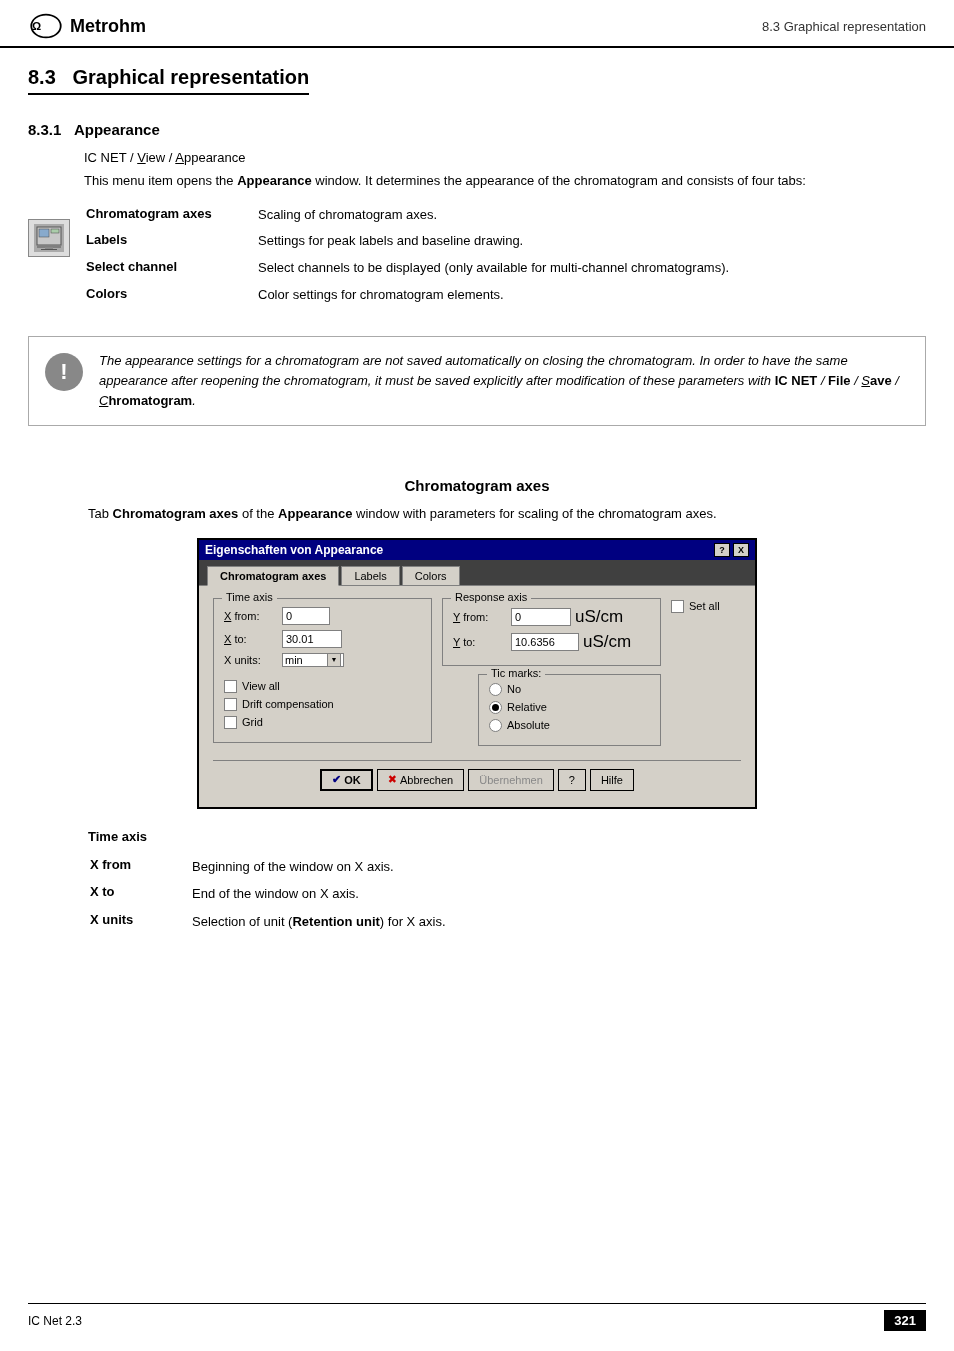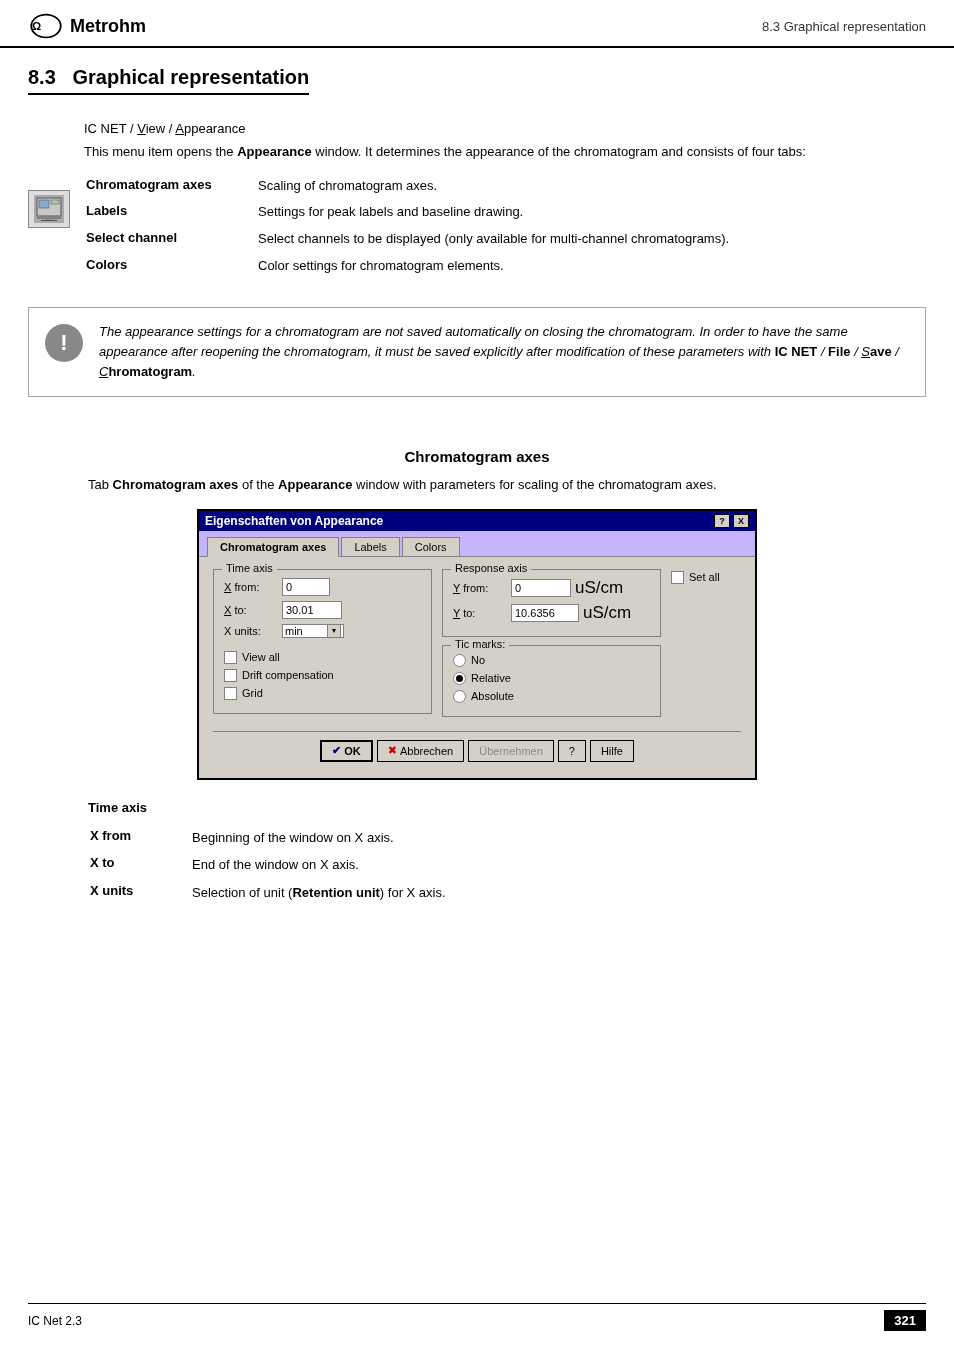--- a/index.html
+++ b/index.html
@@ -162,21 +162,21 @@
     .subsection-desc {
       font-size: 13px;
       line-height: 1.5;
       margin-bottom: 14px;
       text-align: left;
     }
 
     
     .win-dialog {
       border: 2px solid #000;
-      background: #c4b5fd;
+      background: #404040;
       width: 560px;
       margin: 0 auto 20px auto;
       font-family: "Tahoma", Arial, sans-serif;
       font-size: 11px;
     }
     .win-titlebar {
       background: #000080;
       color: #fff;
       padding: 3px 6px;
       display: flex;
@@ -455,20 +455,25 @@
 </div>
 
 <div class="content">
 
   <div style="margin-bottom:10px;">
     <span class="section-main-title">
       <span>8.3</span>&nbsp;&nbsp;&nbsp;<span>Graphical representation</span>
     </span>
   </div>
 
+  <div style="margin-bottom:12px;">
+    <span class="section-sub-title">
+      <span>8.3.1</span>&nbsp;&nbsp;&nbsp;<span>Appearance</span>
+    </span>
+  </div>
 
   <div class="menu-path-row">
     <div class="menu-icon-box">
       <div class="menu-icon-inner">
         <svg width="28" height="26" viewBox="0 0 28 26" xmlns="http://www.w3.org/2000/svg">
           <rect x="2" y="2" width="24" height="18" fill="#c8c8c8" stroke="#555" stroke-width="1"></rect>
           <rect x="4" y="4" width="10" height="8" fill="#88aacc" stroke="#444" stroke-width="0.5"></rect>
           <rect x="16" y="4" width="8" height="4" fill="#aaccaa" stroke="#444" stroke-width="0.5"></rect>
           <line x1="2" y1="22" x2="26" y2="22" stroke="#555" stroke-width="1"></line>
           <rect x="10" y="22" width="8" height="3" fill="#888"></rect>
@@ -592,21 +597,21 @@
                 <span class="form-unit">uS/cm</span>
               </div>
 
               <div class="form-row">
                 <span class="form-label"><span class="underline">Y</span> to:</span>
                 <input class="form-input form-input-wide" value="10.6356" type="text" style="width: 68px;">
                 <span class="form-unit">uS/cm</span>
               </div>
             </div>
 
-            <div class="win-groupbox" style="margin-top:6px;">
+            <div class="win-groupbox" style="margin-top:6px;margin-left:36px;">
               <span class="win-groupbox-title">Tic marks:</span>
 
               <div class="form-radio-row">
                 <div class="win-radio"></div>
                 <span><span class="underline">N</span>o</span>
               </div>
 
               <div class="form-radio-row">
                 <div class="win-radio selected"></div>
                 <span><span class="underline">R</span>elative</span>

